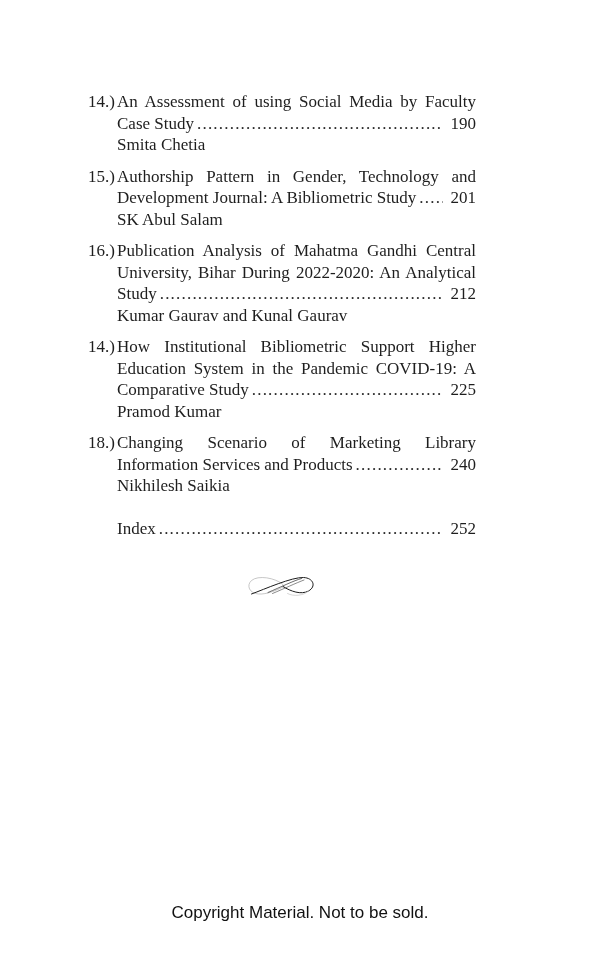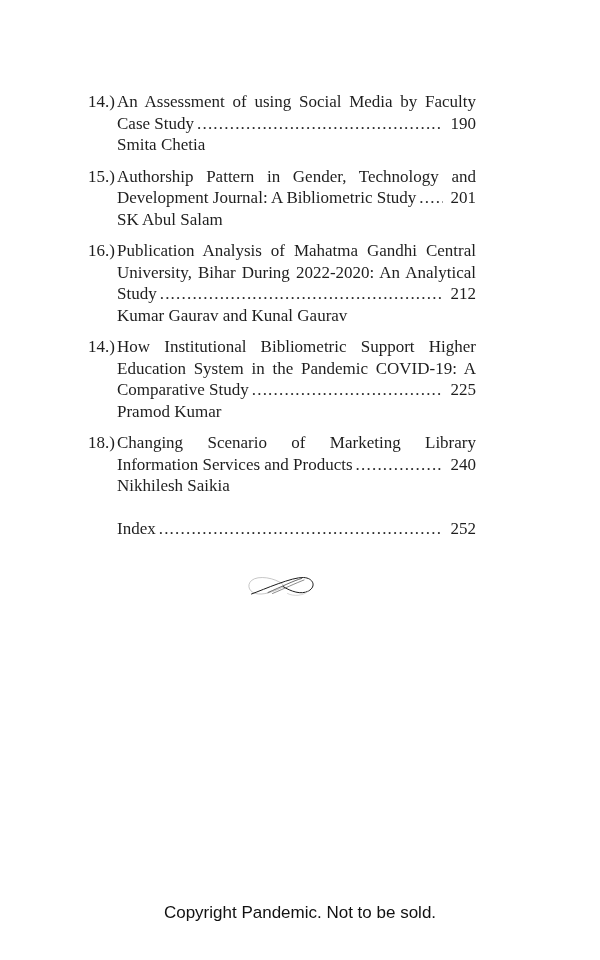--- a/index.html
+++ b/index.html
@@ -164,13 +164,13 @@
         <path stroke="#1c1c1c" stroke-width="2.0" d="M13 40 C 40 30, 94 6, 117 7 C 137 8, 143 25, 127 34 C 112 42, 92 35, 76 25"></path>
         <path stroke="#1c1c1c" stroke-width="1.3" d="M46 37 C 72 26, 98 13, 113 9"></path>
         <path stroke="#2a2a2a" stroke-width="1.1" d="M55 39 C 79 29, 102 18, 118 12"></path>
         <path stroke="#c4c4c4" stroke-width="1.4" d="M127 34 C 118 43, 98 46, 85 39"></path>
       </g>
     </svg>
   </div>
 
 </div>
 
-<div class="footer">Copyright Pandemic. Not to be sold.</div>
+<div class="footer">Copyright Material. Not to be sold.</div>
 
 </body></html>

